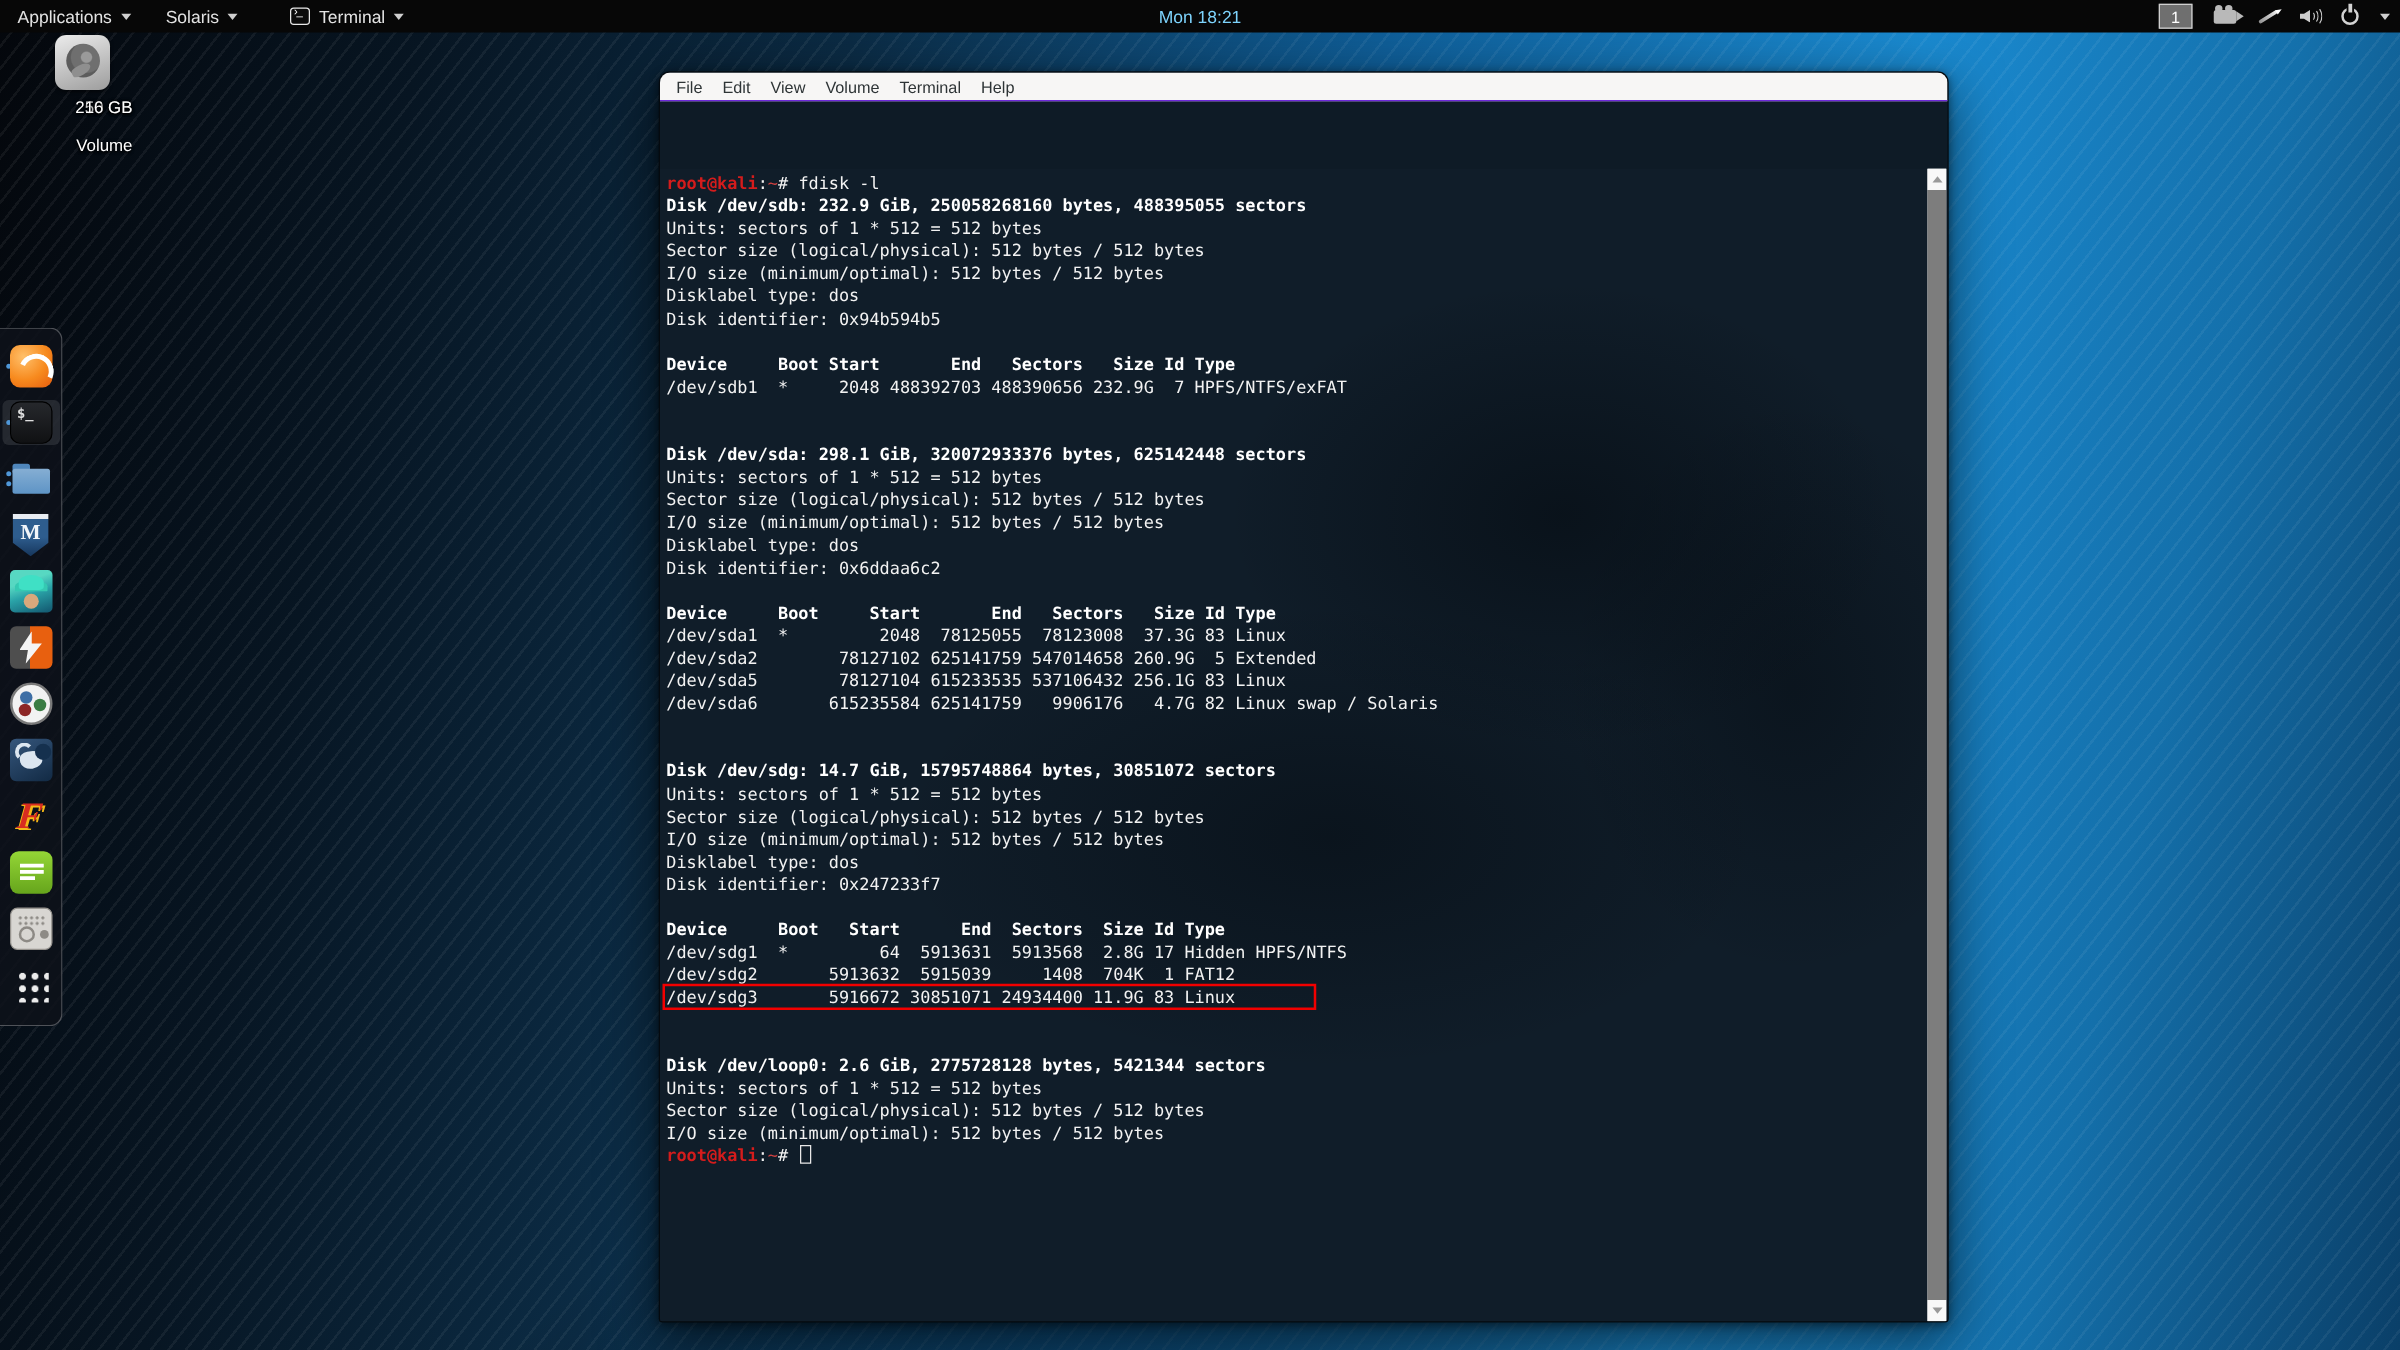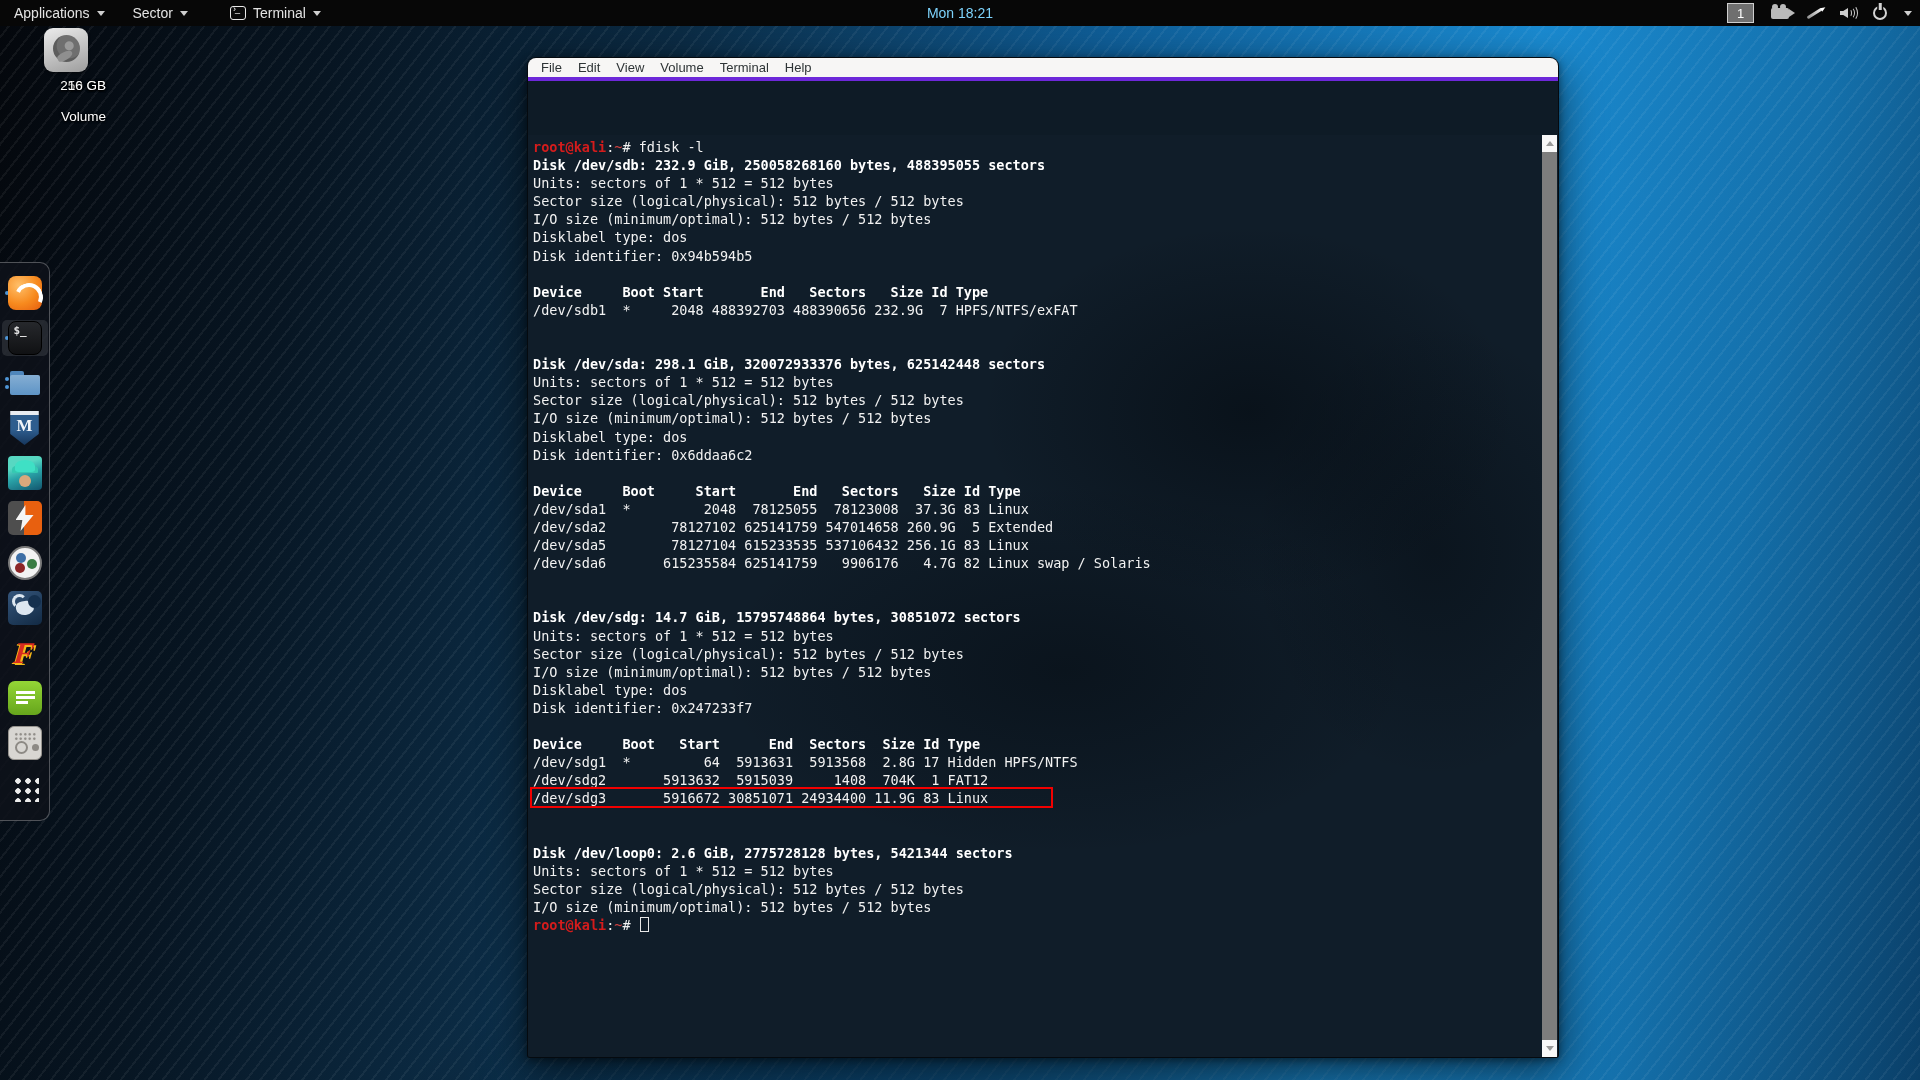--- a/index.html
+++ b/index.html
@@ -108,21 +108,21 @@
   .tb-buttons { position:absolute; right:10px; top:0; height:100%; display:flex; align-items:center; gap:13px; }
   .wbtn { width:19px; height:19px; border-radius:50%; background:radial-gradient(circle at 38% 32%, #585e63, #33383c 70%); display:flex; align-items:center; justify-content:center; }
   .wbtn .glyph-min { width:8px; height:2px; background:#e9e9e9; }
   .wbtn .glyph-max { width:7px; height:7px; border:1.5px solid #e9e9e9; }
   .wbtn .glyph-close { position:relative; width:9px; height:9px; }
   .wbtn .glyph-close::before, .wbtn .glyph-close::after { content:""; position:absolute; left:4px; top:0; width:1.8px; height:9px; background:#e9e9e9; }
   .wbtn .glyph-close::before { transform:rotate(45deg); }
   .wbtn .glyph-close::after { transform:rotate(-45deg); }
 
   .menubar {
-    height:23px; background:#f7f6f5; border-bottom:4px solid #6d28d9;
+    height:23px; background:#f7f6f5; border-bottom:1px solid #6d28d9;
     display:flex; align-items:center; padding-left:6px; gap:2px;
   }
   .menu-item { font-size:13px; color:#2e3436; padding:2px 7px; }
 
   .content { position:absolute; top:55px; bottom:0; left:0; right:0; background:
       radial-gradient(ellipse 430px 300px at 70% 30%, rgba(5,11,17,0.6), transparent 62%),
       radial-gradient(ellipse 520px 280px at 52% 58%, rgba(5,11,17,0.5), transparent 66%),
       radial-gradient(ellipse 300px 380px at 88% 45%, rgba(5,11,17,0.45), transparent 60%),
       #101d29; margin-top: 22px; }
   .term-output { position:absolute; left:5px; top:3px; right:18px; font:13.5px/18.1px "DejaVu Sans Mono", monospace; color:#f2f2f2; white-space:pre; }
@@ -146,21 +146,21 @@
 
 <div class="desktop">
 
   <div class="topbar">
     <div class="tb-left">
       <div class="tb-item">
         <span>Applications</span>
         <i class="caret-down"></i>
       </div>
       <div class="tb-item">
-        <span>Sector</span>
+        <span>Solaris</span>
         <i class="caret-down"></i>
       </div>
       <div class="tb-item" style="margin-left:14px;">
         <span class="tb-term-glyph"></span>
         <span>Terminal</span>
         <i class="caret-down"></i>
       </div>
     </div>
     <div class="tb-clock">Mon 18:21</div>
     <div class="tb-right">

